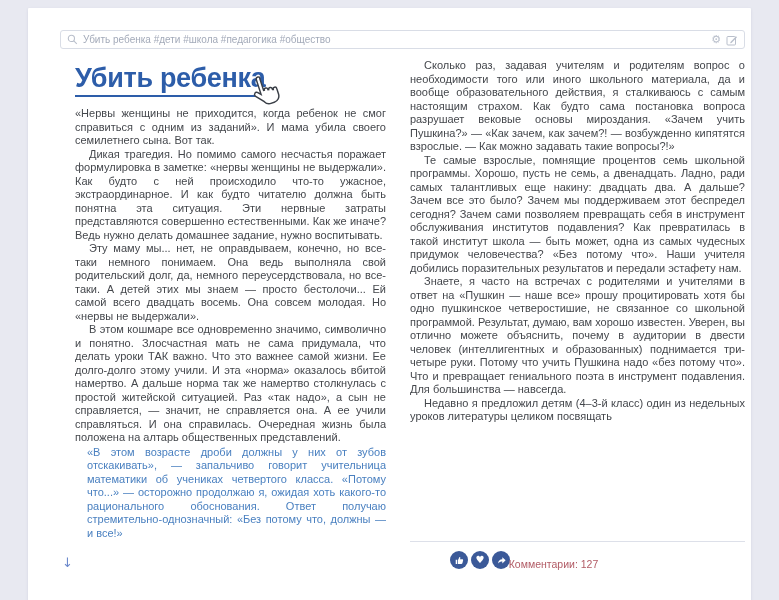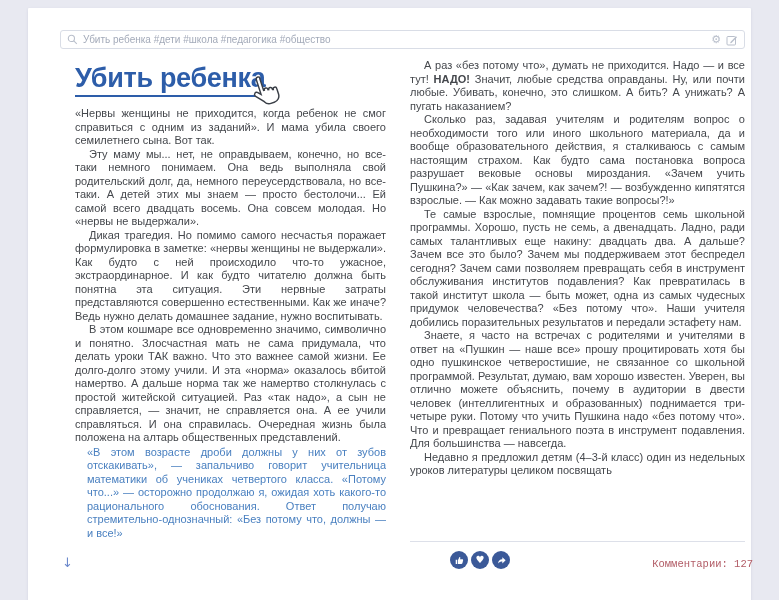--- a/index.html
+++ b/index.html
@@ -65,23 +65,23 @@
     position:absolute;left:422px;top:543px;display:flex;gap:3px;
   }
   .reaction{
     width:18px;height:18px;border-radius:50%;background:#3b5998;border:none;
     display:flex;align-items:center;justify-content:center;padding:0;cursor:pointer;
   }
   .reaction .heart-glyph{
     color:#fff;font-size:10px;line-height:1;font-family:"DejaVu Sans",sans-serif;
   }
   .comments{
-    position:absolute;left:404px;top:549px;width:327px;text-align:right;
+    position:absolute;left:362px;top:549px;width:327px;text-align:center;
     font-size:10.5px;color:#b25c66;cursor:pointer;background:none;border:none;
-    font-family:Liberation Mono, monospace;
+    font-family:Liberation Sans, sans-serif;
   }
 </style>
 </head>
 <body>
 
 <div class="card">
 
   <div class="searchbar">
     <svg width="11" height="11" viewBox="0 0 11 11">
       <circle cx="4.4" cy="4.4" r="3.1" fill="none" stroke="#b9bfcb" stroke-width="1.1"></circle>
@@ -101,31 +101,28 @@
 
   <div class="col-left">
     <h1 class="title">
       <span class="t-text">Убить ребенка</span>
       <svg class="hand-cursor" viewBox="0 0 20 22">
         <path d="M8 1c-.83 0-1.5.67-1.5 1.5V13l-1.71-1.87a1.5 1.5 0 0 0-2.12-.09 1.5 1.5 0 0 0-.14 2.12l4.55 5.3A4.5 4.5 0 0 0 10.5 21h3A4.5 4.5 0 0 0 18 16.5v-4a1.25 1.25 0 0 0-2.5-.1l-.5-.15v-.5a1.25 1.25 0 0 0-2.5-.15l-.5-.1v-.4a1.25 1.25 0 0 0-2.5-.1l-.5-.05V2.5C9.5 1.67 8.83 1 8 1z" fill="#ffffff" stroke="#3a3f47" stroke-width="1"></path>
       </svg>
     </h1>
     <div class="body-text">
       <p>«Нервы женщины не приходится, когда ребенок не смог справиться с одним из заданий». И мама убила своего семилетнего сына. Вот так.</p>
+      <p class="indent">Дикая трагедия. Но помимо самого несчастья поражает формулировка в заметке: «нервы женщины не выдержали». Как будто с ней происходило что-то ужасное, экстраординарное. И как будто читателю должна быть понятна эта ситуация. Эти нервные затраты представляются совершенно естественными. Как же иначе? Ведь нужно делать домашнее задание, нужно воспитывать.</p>
       <p class="indent">Эту маму мы... нет, не оправдываем, конечно, но все-таки немного понимаем. Она ведь выполняла свой родительский долг, да, немного переусердствовала, но все-таки. А детей этих мы знаем — просто бестолочи... Ей самой всего двадцать восемь. Она совсем молодая. Но «нервы не выдержали».</p>
-      <p class="indent">Дикая трагедия. Но помимо самого несчастья поражает формулировка в заметке: «нервы женщины не выдержали». Как будто с ней происходило что-то ужасное, экстраординарное. И как будто читателю должна быть понятна эта ситуация. Эти нервные затраты представляются совершенно естественными. Как же иначе? Ведь нужно делать домашнее задание, нужно воспитывать.</p>
       <p class="indent">В этом кошмаре все одновременно значимо, символично и понятно. Злосчастная мать не сама придумала, что делать уроки ТАК важно. Что это важнее самой жизни. Ее долго-долго этому учили. И эта «норма» оказалось вбитой намертво. А дальше норма так же намертво столкнулась с простой житейской ситуацией. Раз «так надо», а сын не справляется, — значит, не справляется она. А ее учили справляться. И она справилась. Очередная жизнь была положена на алтарь общественных представлений.</p>
       <p class="pull-quote">«В этом возрасте дроби должны у них от зубов отскакивать», — запальчиво говорит учительница математики об учениках четвертого класса. «Потому что...» — осторожно продолжаю я, ожидая хоть какого-то рационального обоснования. Ответ получаю стремительно-однозначный: «Без потому что, должны — и все!»</p>
     </div>
   </div>
 
   <div class="col-right body-text">
-    <p class="indent">
-      <span>А раз «без потому что», думать не приходится. Надо — и все тут! </span><strong>НАДО!</strong><span> Значит, любые средства оправданы. Ну, или почти любые. Убивать, конечно, это слишком. А бить? А унижать? А пугать наказанием?</span>
-    </p>
     <p class="indent">Сколько раз, задавая учителям и родителям вопрос о необходимости того или иного школьного материала, да и вообще образовательного действия, я сталкиваюсь с самым настоящим страхом. Как будто сама постановка вопроса разрушает вековые основы мироздания. «Зачем учить Пушкина?» — «Как зачем, как зачем?! — возбужденно кипятятся взрослые. — Как можно задавать такие вопросы?!»</p>
     <p class="indent">Те самые взрослые, помнящие процентов семь школьной программы. Хорошо, пусть не семь, а двенадцать. Ладно, ради самых талантливых еще накину: двадцать два. А дальше? Зачем все это было? Зачем мы поддерживаем этот беспредел сегодня? Зачем сами позволяем превращать себя в инструмент обслуживания институтов подавления? Как превратилась в такой институт школа — быть может, одна из самых чудесных придумок человечества? «Без потому что». Наши учителя добились поразительных результатов и передали эстафету нам.</p>
     <p class="indent">Знаете, я часто на встречах с родителями и учителями в ответ на «Пушкин — наше все» прошу процитировать хотя бы одно пушкинское четверостишие, не связанное со школьной программой. Результат, думаю, вам хорошо известен. Уверен, вы отлично можете объяснить, почему в аудитории в двести человек (интеллигентных и образованных) поднимается три-четыре руки. Потому что учить Пушкина надо «без потому что». Что и превращает гениального поэта в инструмент подавления. Для большинства — навсегда.</p>
     <p class="indent">Недавно я предложил детям (4–3-й класс) один из недельных уроков литературы целиком посвящать</p>
   </div>
 
   <button class="down-arrow">
     <span>↓</span>
   </button>
 

